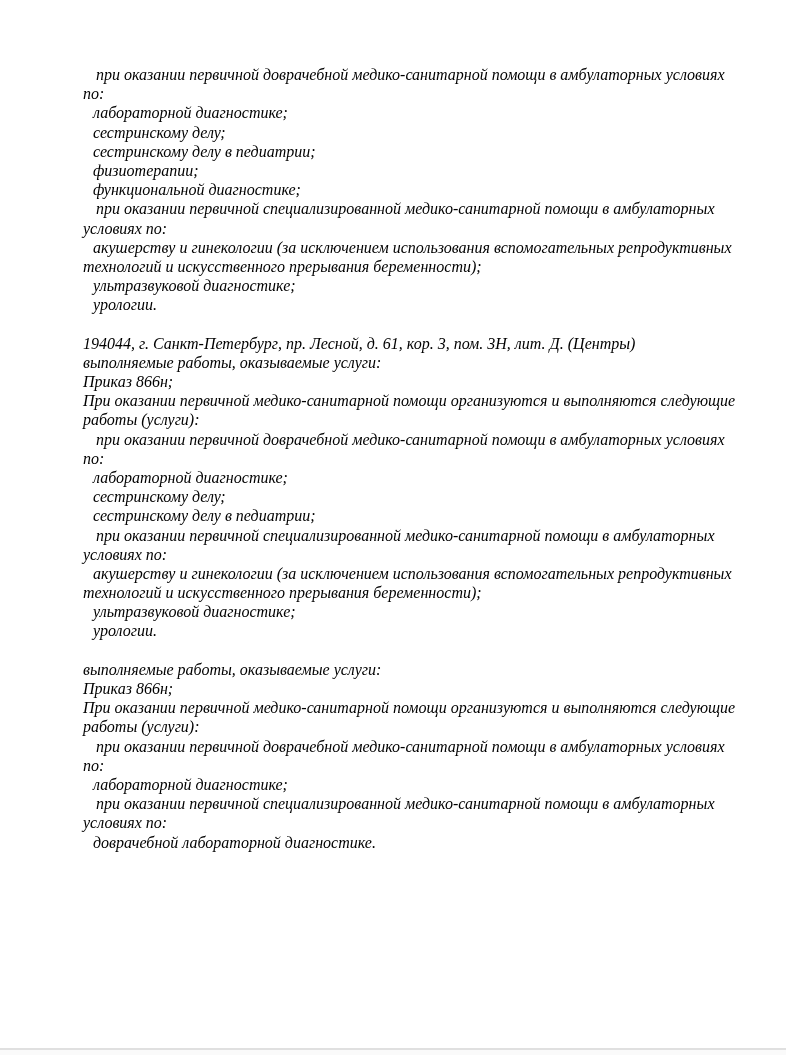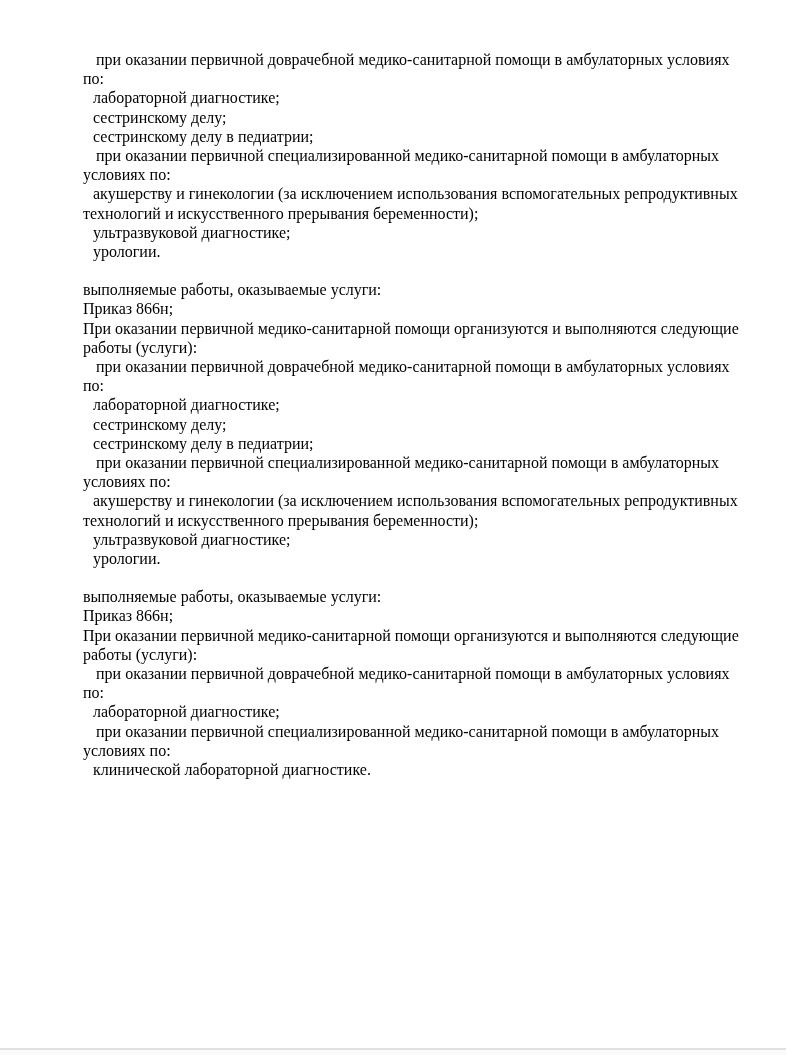--- a/index.html
+++ b/index.html
@@ -12,23 +12,24 @@
     height: 1055px;
     position: relative;
     overflow: hidden;
     font-family: "Liberation Serif", "DejaVu Serif", serif;
     font-size: 16px;
     color: #000000;
     -webkit-font-smoothing: antialiased;
   }
   .doc {
     position: absolute;
-    top: 50px;
+    top: 65px;
     left: 83px;
     right: 0;
+    font-style: italic;
   }
   .ln {
     height: 19.2px;
     line-height: 19.2px;
     white-space: nowrap;
     letter-spacing: 0;
   }
   .i1 { padding-left: 13px; }  
   .i2 { padding-left: 10px; }  
   .scroll-edge {
@@ -43,27 +44,30 @@
 </style>
 </head>
 <body>
 
 <div class="doc">
   <div class="ln i1">при оказании первичной доврачебной медико-санитарной помощи в амбулаторных условиях</div>
   <div class="ln">по:</div>
   <div class="ln i2">лабораторной диагностике;</div>
   <div class="ln i2">сестринскому делу;</div>
   <div class="ln i2">сестринскому делу в педиатрии;</div>
+  <div class="ln i2">физиотерапии;</div>
+  <div class="ln i2">функциональной диагностике;</div>
   <div class="ln i1">при оказании первичной специализированной медико-санитарной помощи в амбулаторных</div>
   <div class="ln">условиях по:</div>
   <div class="ln i2">акушерству и гинекологии (за исключением использования вспомогательных репродуктивных</div>
   <div class="ln">технологий и искусственного прерывания беременности);</div>
   <div class="ln i2">ультразвуковой диагностике;</div>
   <div class="ln i2">урологии.</div>
   <div class="ln"></div>
+  <div class="ln">194044, г. Санкт-Петербург, пр. Лесной, д. 61, кор. 3, пом. 3Н, лит. Д. (Центры)</div>
   <div class="ln">выполняемые работы, оказываемые услуги:</div>
   <div class="ln">Приказ 866н;</div>
   <div class="ln">При оказании первичной медико-санитарной помощи организуются и выполняются следующие</div>
   <div class="ln">работы (услуги):</div>
   <div class="ln i1">при оказании первичной доврачебной медико-санитарной помощи в амбулаторных условиях</div>
   <div class="ln">по:</div>
   <div class="ln i2">лабораторной диагностике;</div>
   <div class="ln i2">сестринскому делу;</div>
   <div class="ln i2">сестринскому делу в педиатрии;</div>
   <div class="ln i1">при оказании первичной специализированной медико-санитарной помощи в амбулаторных</div>
@@ -75,17 +79,17 @@
   <div class="ln"></div>
   <div class="ln">выполняемые работы, оказываемые услуги:</div>
   <div class="ln">Приказ 866н;</div>
   <div class="ln">При оказании первичной медико-санитарной помощи организуются и выполняются следующие</div>
   <div class="ln">работы (услуги):</div>
   <div class="ln i1">при оказании первичной доврачебной медико-санитарной помощи в амбулаторных условиях</div>
   <div class="ln">по:</div>
   <div class="ln i2">лабораторной диагностике;</div>
   <div class="ln i1">при оказании первичной специализированной медико-санитарной помощи в амбулаторных</div>
   <div class="ln">условиях по:</div>
-  <div class="ln i2">клинической лабораторной диагностике.</div>
+  <div class="ln i2">доврачебной лабораторной диагностике.</div>
   <div class="ln"></div>
 </div>
 
 <div class="scroll-edge"></div>
 
 </body></html>

